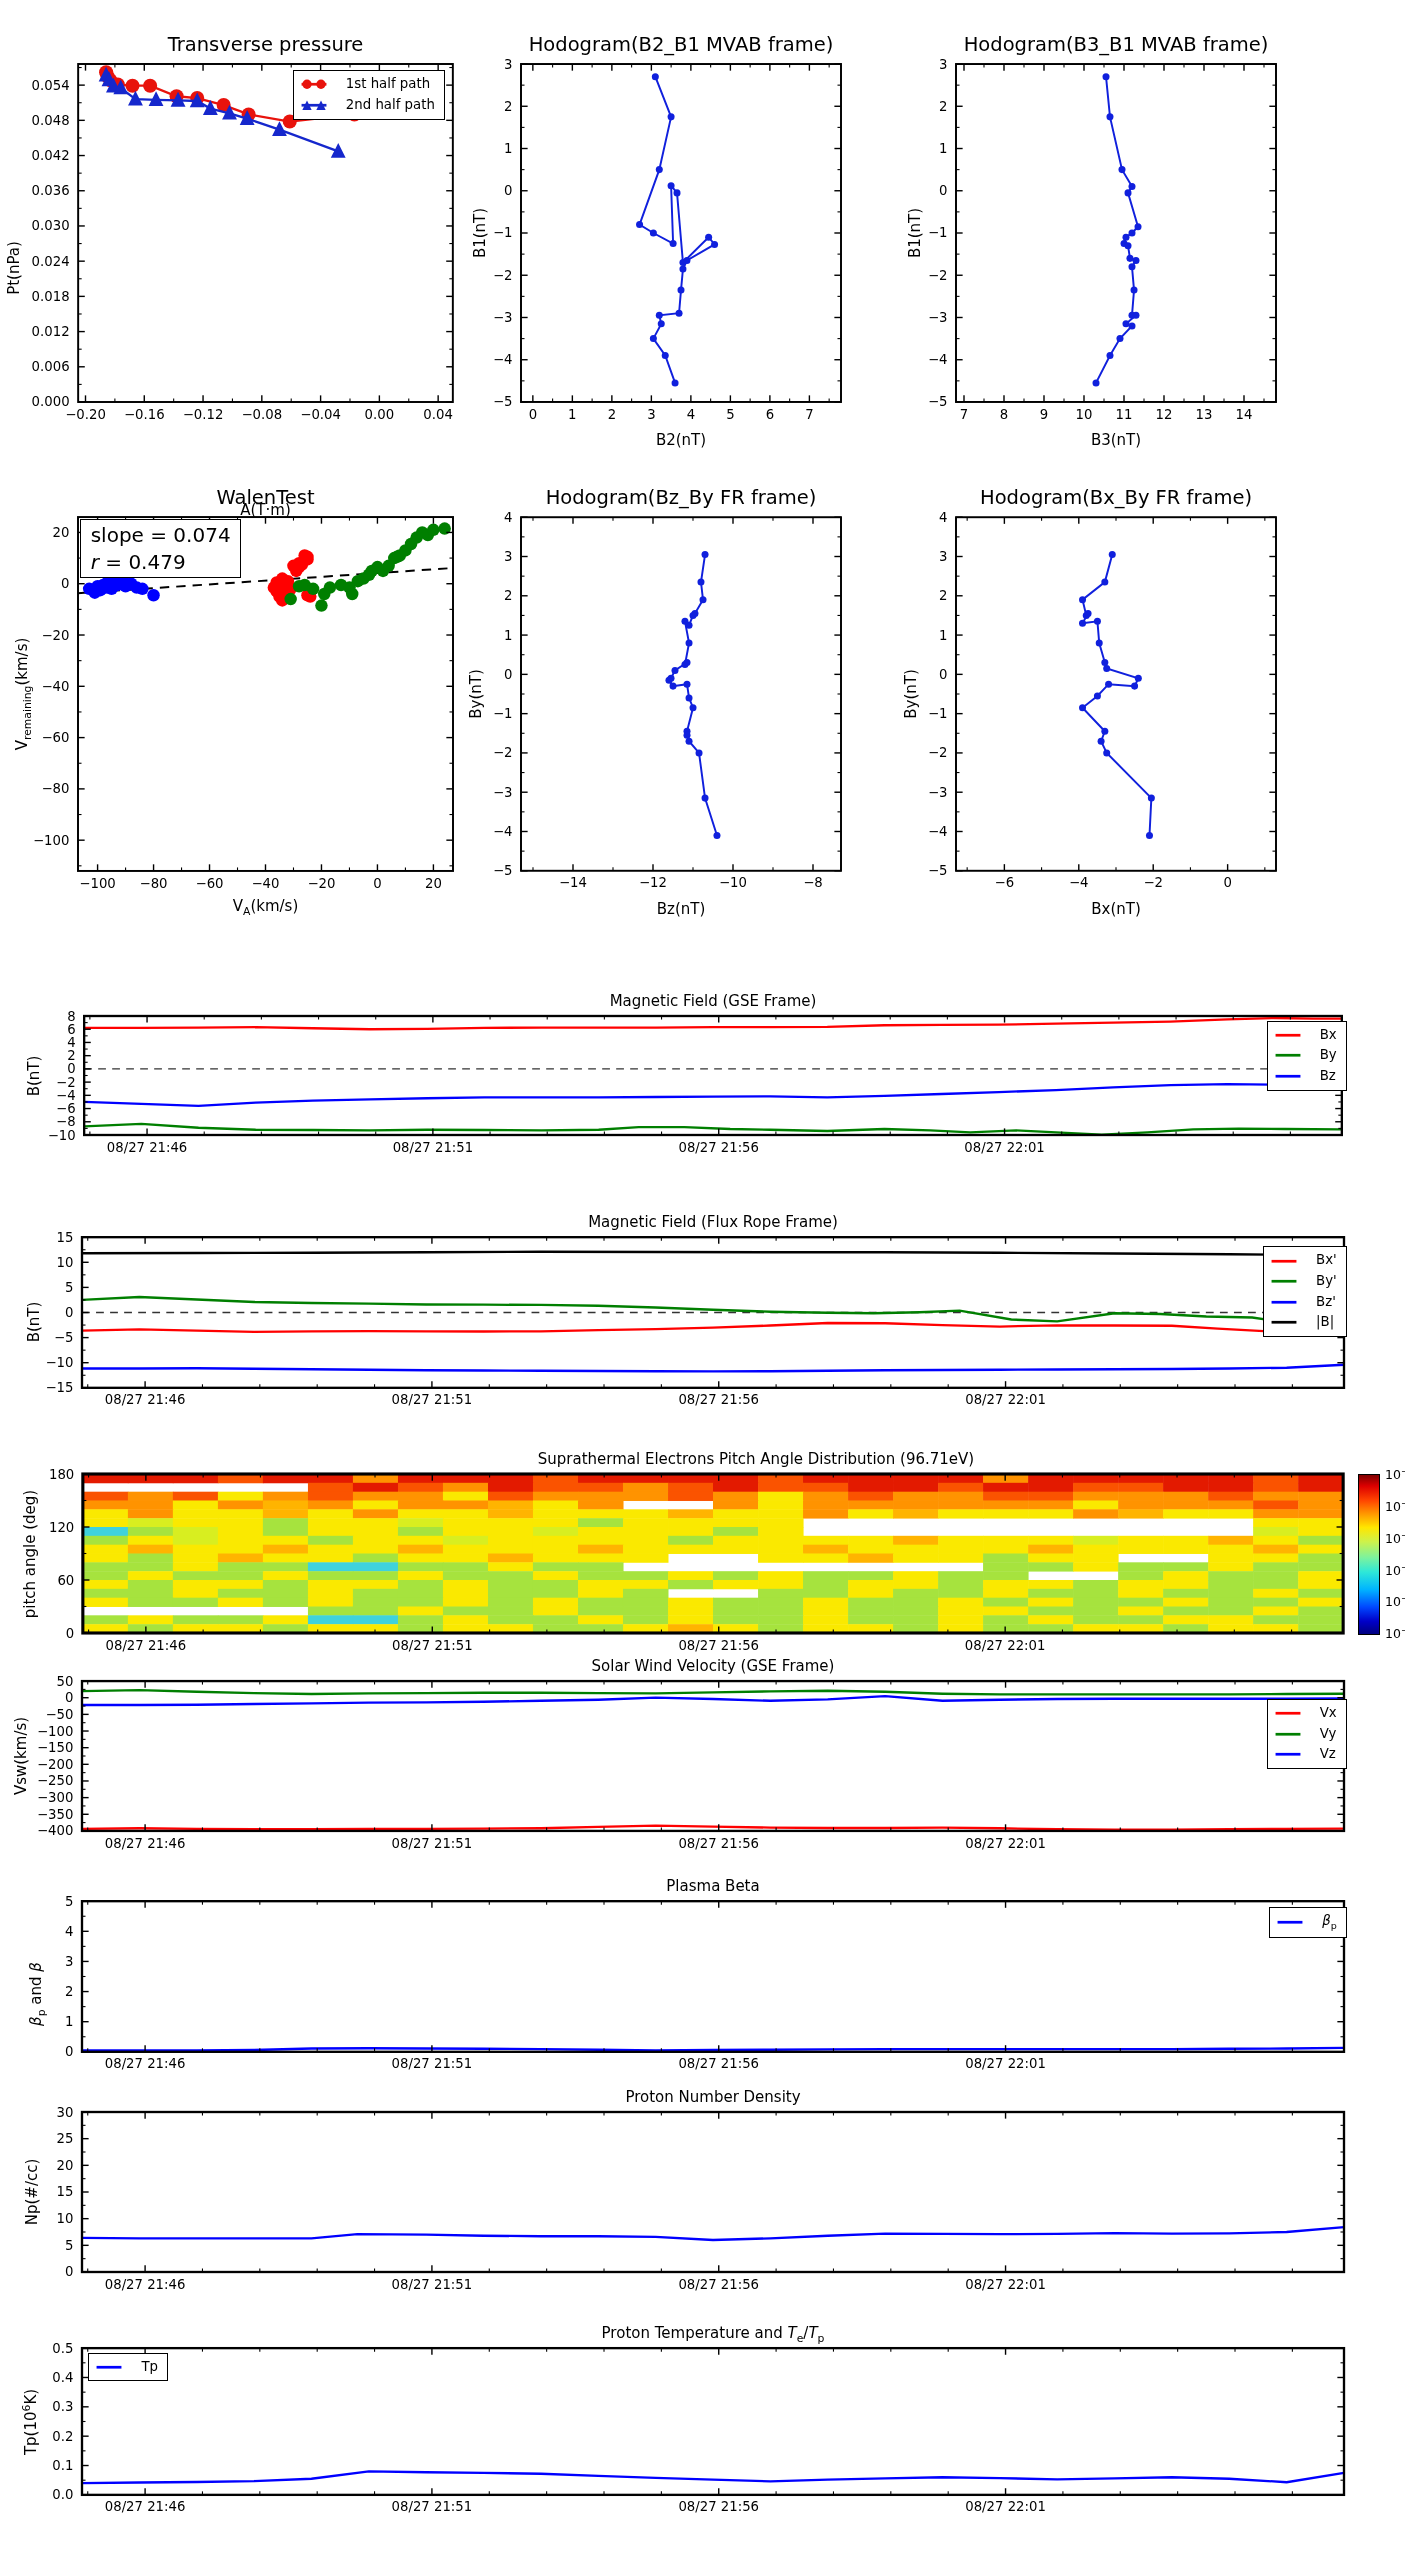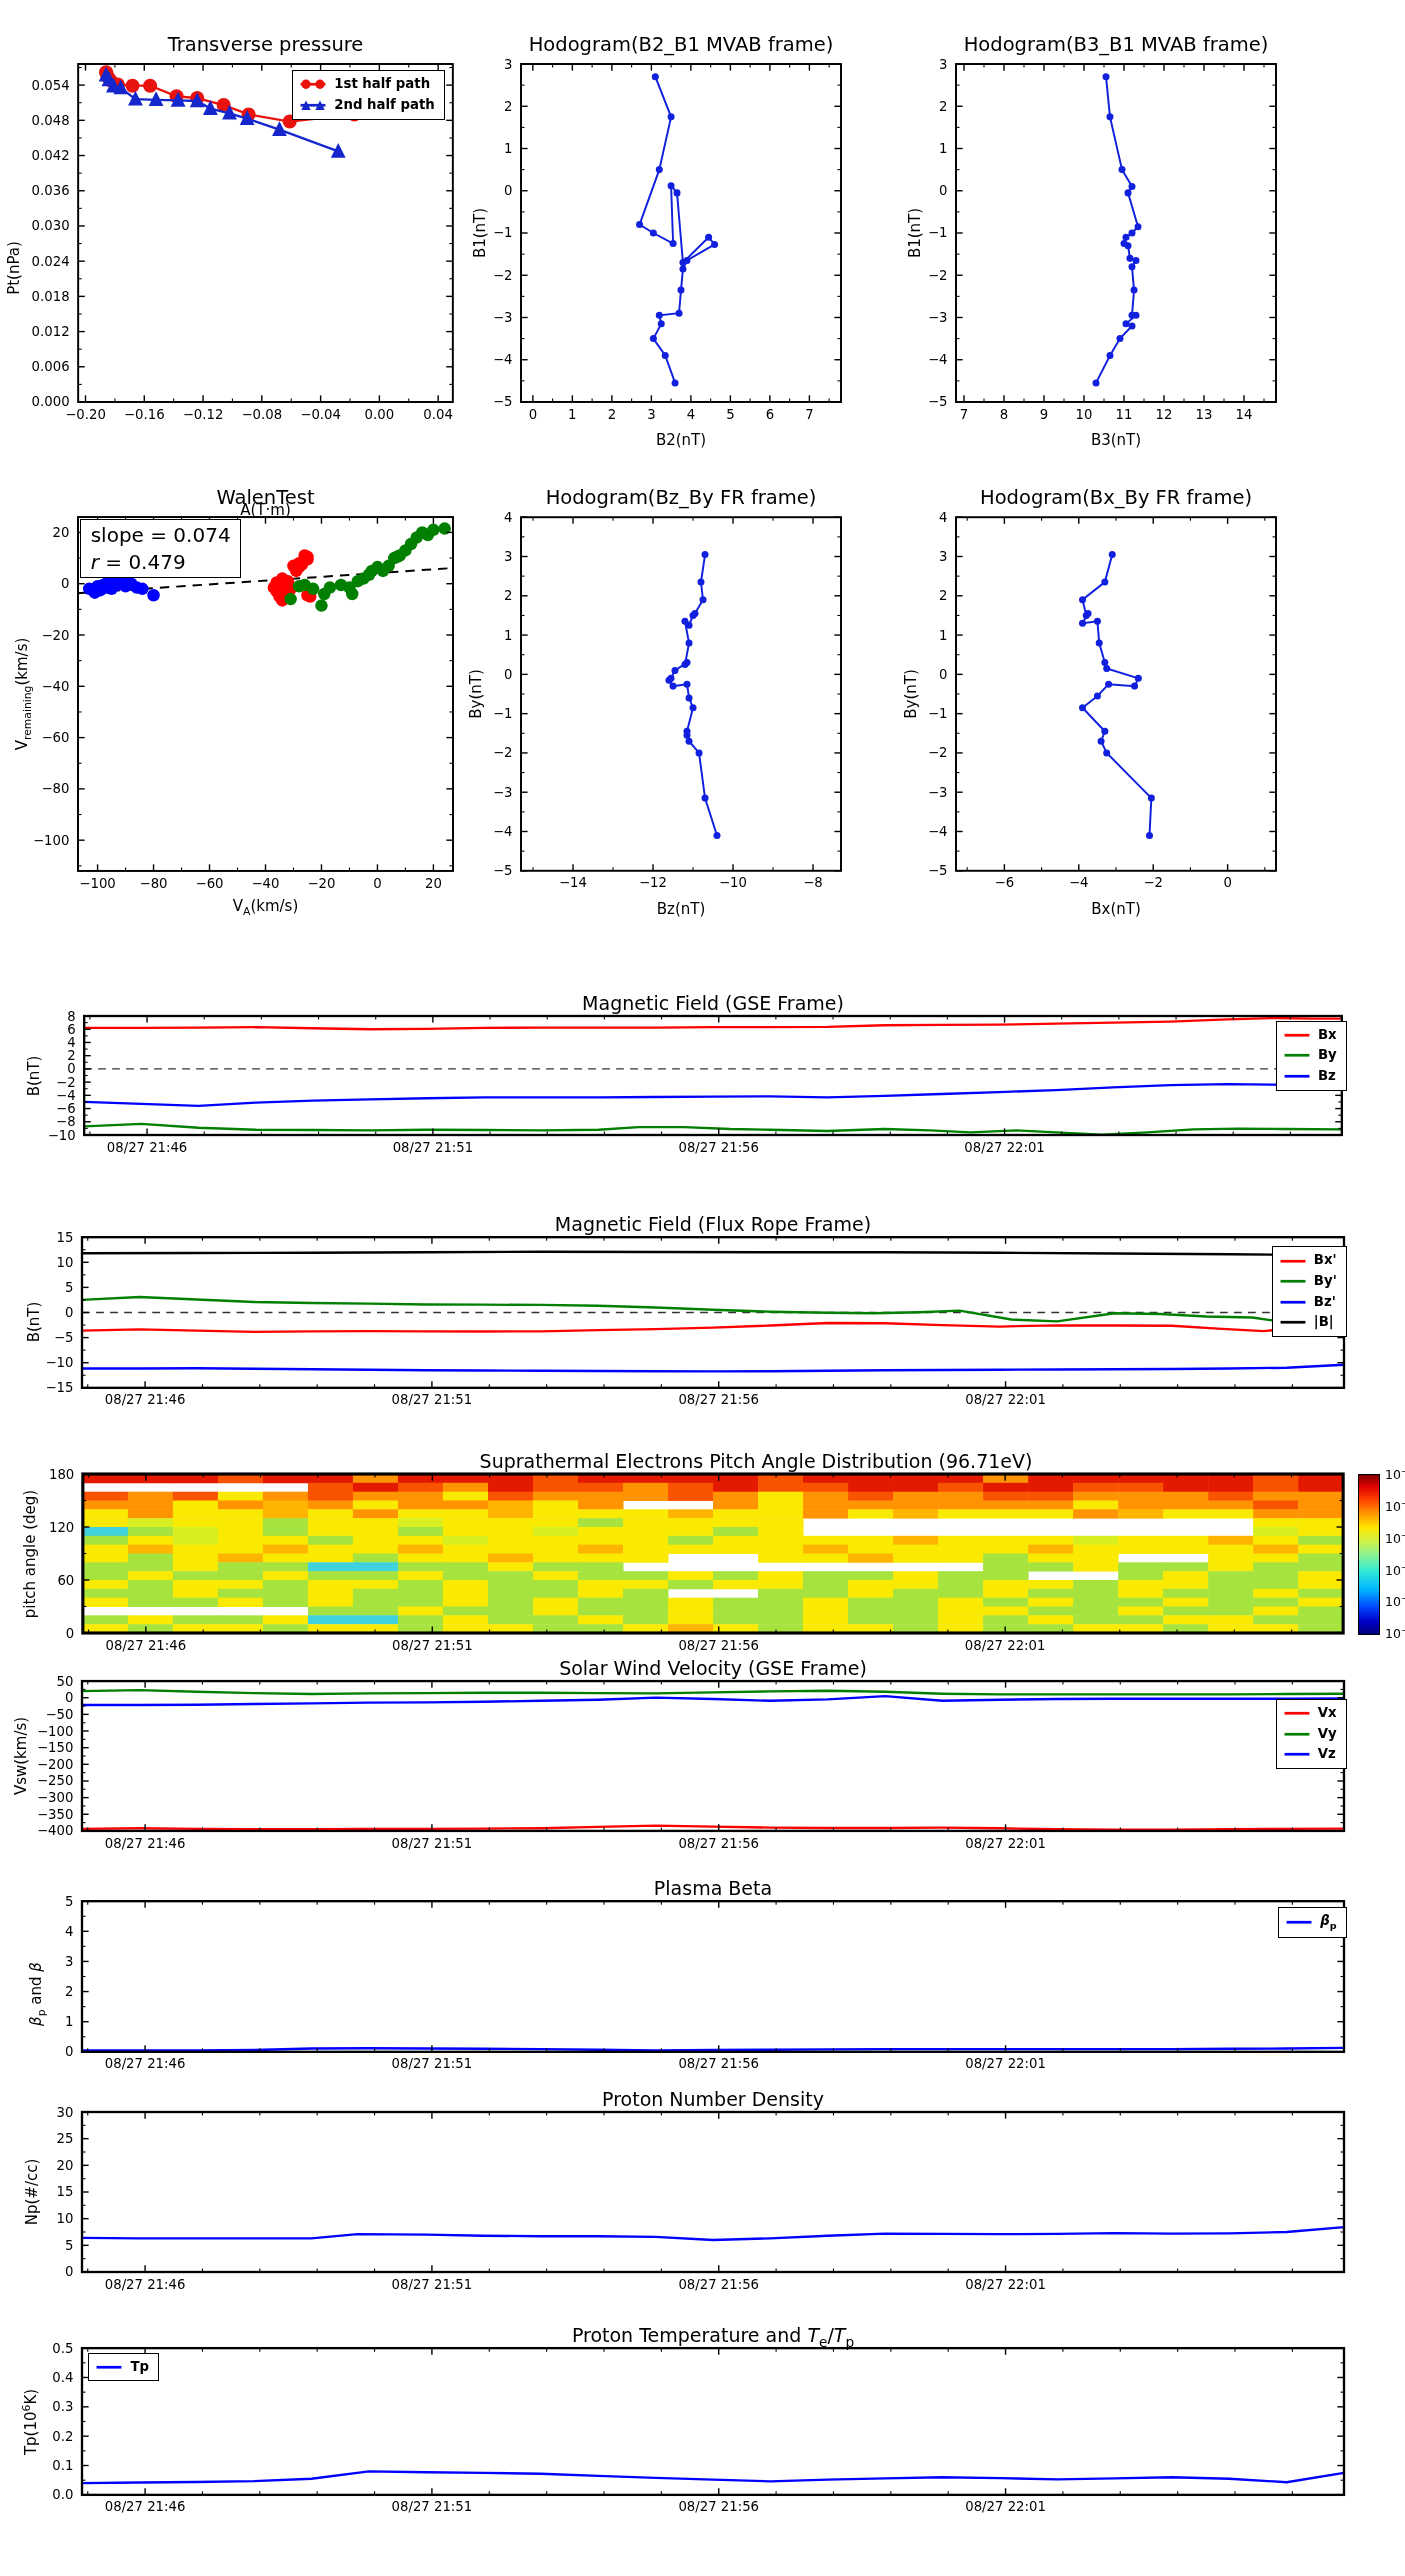--- a/index.html
+++ b/index.html
@@ -1,25 +1,25 @@
 <!DOCTYPE html>
 <html style="font-size:12.5px"><head>
 <meta charset="utf-8">
 <style>
   html,body{margin:0;padding:0;background:#fff;}
   body{font-family:"DejaVu Sans",sans-serif;color:#000;}
   #fig{position:relative;width:1405px;height:2576px;background:#fff;overflow:hidden;}
   .panel{position:absolute;}
   .panel svg.plot{position:absolute;left:0;top:0;overflow:visible;font-family:"DejaVu Sans",sans-serif;}
   .ptitle{position:absolute;left:50%;top:-31px;transform:translateX(-50%);font-size:19.5px;font-weight:400;margin:0;white-space:nowrap;}
-  .panel.ts .ptitle{font-size:19px;top:-24px;}
+  .panel.ts .ptitle{font-size:15px;top:-24px;}
   .xlab{position:absolute;left:50%;bottom:-47px;transform:translateX(-50%);font-size:15px;white-space:nowrap;}
   .ylab{position:absolute;top:50%;transform:translate(-50%,-50%) rotate(-90deg);font-size:15px;white-space:nowrap;}
   .legend{position:absolute;border:1.6px solid #000;background:#fff;padding:3.1px 9.4px 3.1px 6.2px;font-size:13.3px;line-height:1.55;z-index:6;}
-  .legend .row{display:flex;align-items:center;gap:7px;white-space:nowrap;font-weight:bold;}
+  .legend .row{display:flex;align-items:center;gap:18px;white-space:nowrap;}
   .legend .row svg{display:block;}
   .anno{position:absolute;left:2.3px;top:2.3px;border:1.6px solid #000;background:#fff;padding:1.6px 9.4px;font-size:20px;line-height:1.35;z-index:6;}
   .cbar{position:absolute;border:1.2px solid #000;
     background:linear-gradient(to bottom,#7f0000 0%,#dd0000 7%,#ff4500 16%,#ff9400 24%,#ffe600 33%,#cdf24b 42%,#7cf29e 52%,#2ee8d8 61%,#00b4ff 72%,#0048ff 83%,#0000c8 92%,#00007f 100%);}
   .cbl{position:absolute;font-size:12.5px;white-space:nowrap;}
   sub,sup{font-size:72%;}
 </style>
 </head>
 <body>
 

